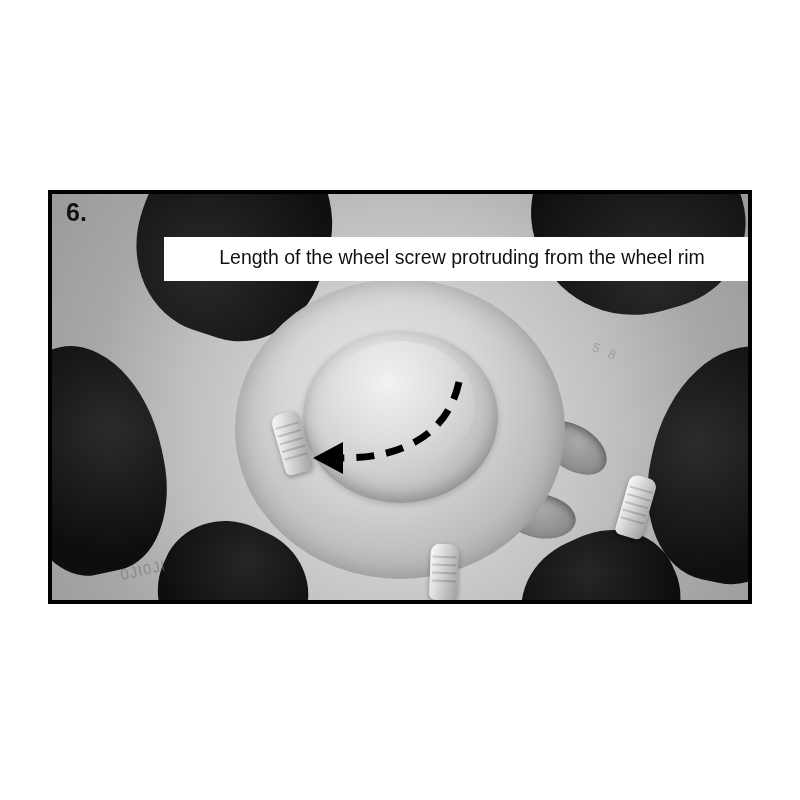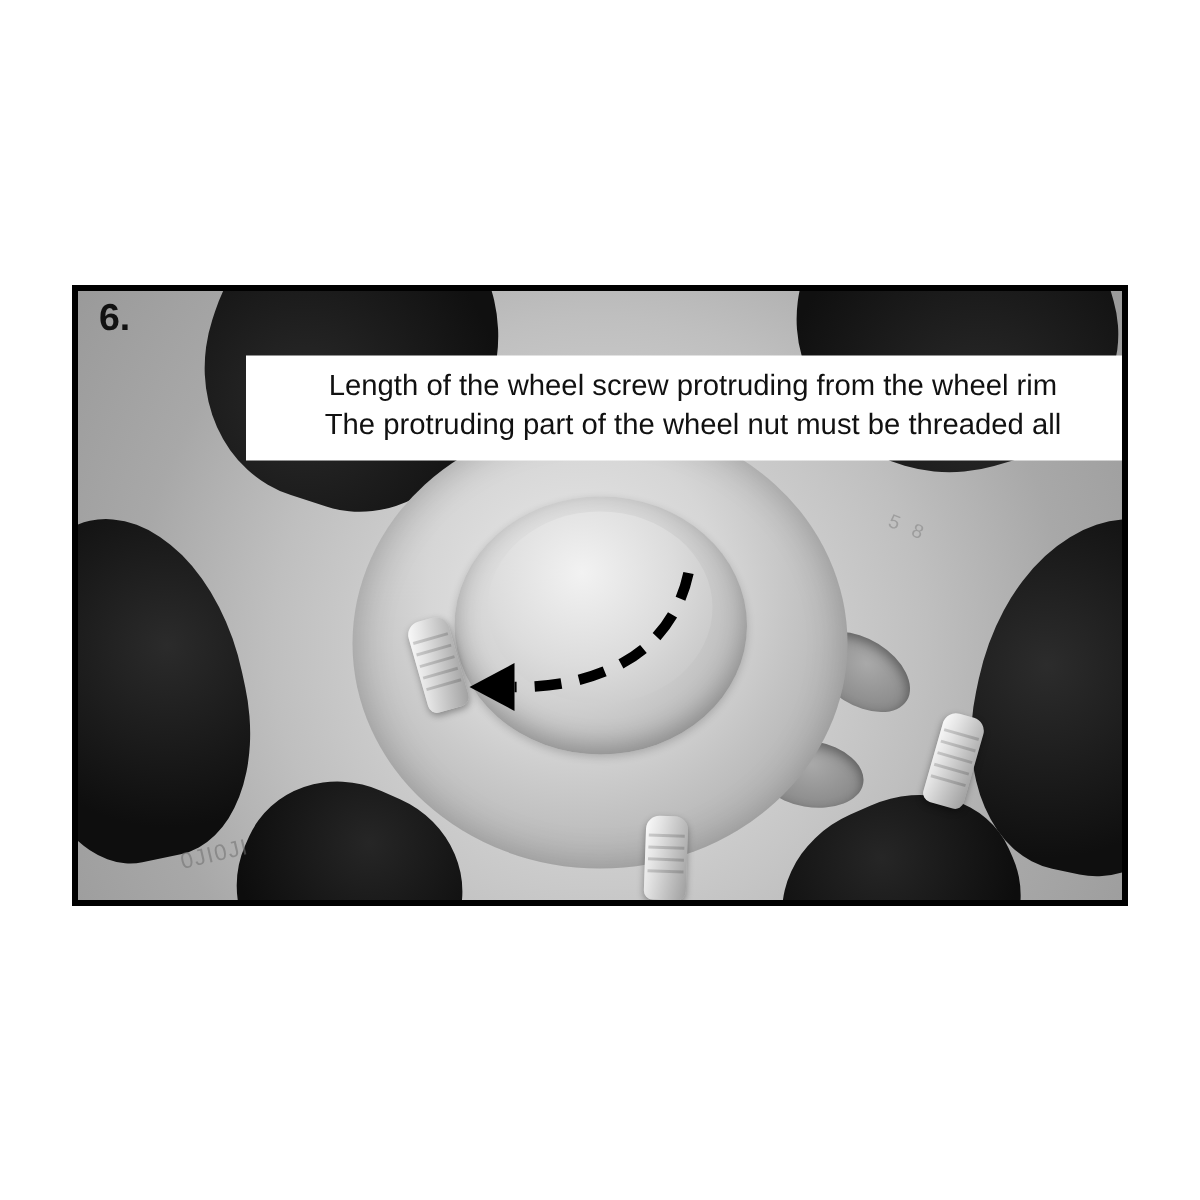--- a/index.html
+++ b/index.html
@@ -258,17 +258,16 @@
 
     <svg id="arrow" viewBox="0 0 230 140">
       <path d="M212,18 C206,46 190,66 168,78 C146,90 122,94 96,94" fill="none" stroke="#000000" stroke-width="7" stroke-linecap="butt" stroke-dasharray="18 12"></path>
       <polygon points="96,78 66,94 96,110" fill="#000000"></polygon>
     </svg>
 
     <div id="step-number">6.</div>
 
     <div id="caption">
       <p>Length of the wheel screw protruding from the wheel rim</p>
-      <p>The protruding part of the wheel nut must be threaded all</p>
     </div>
 
   </div>
 </div>
 
 </body></html>

